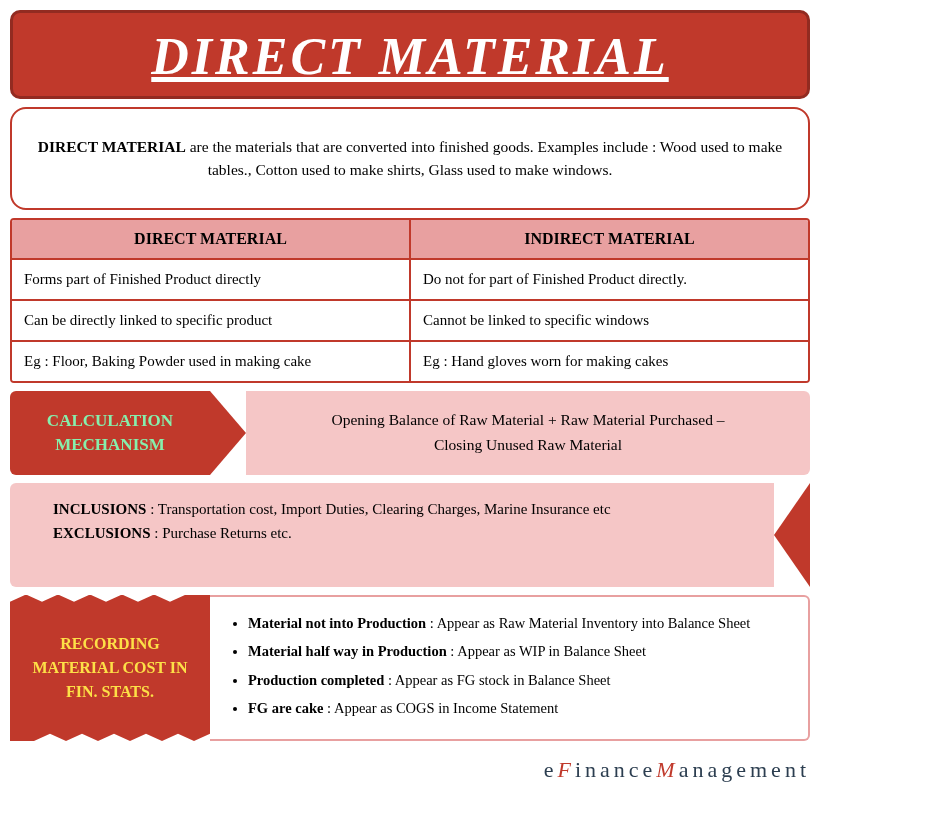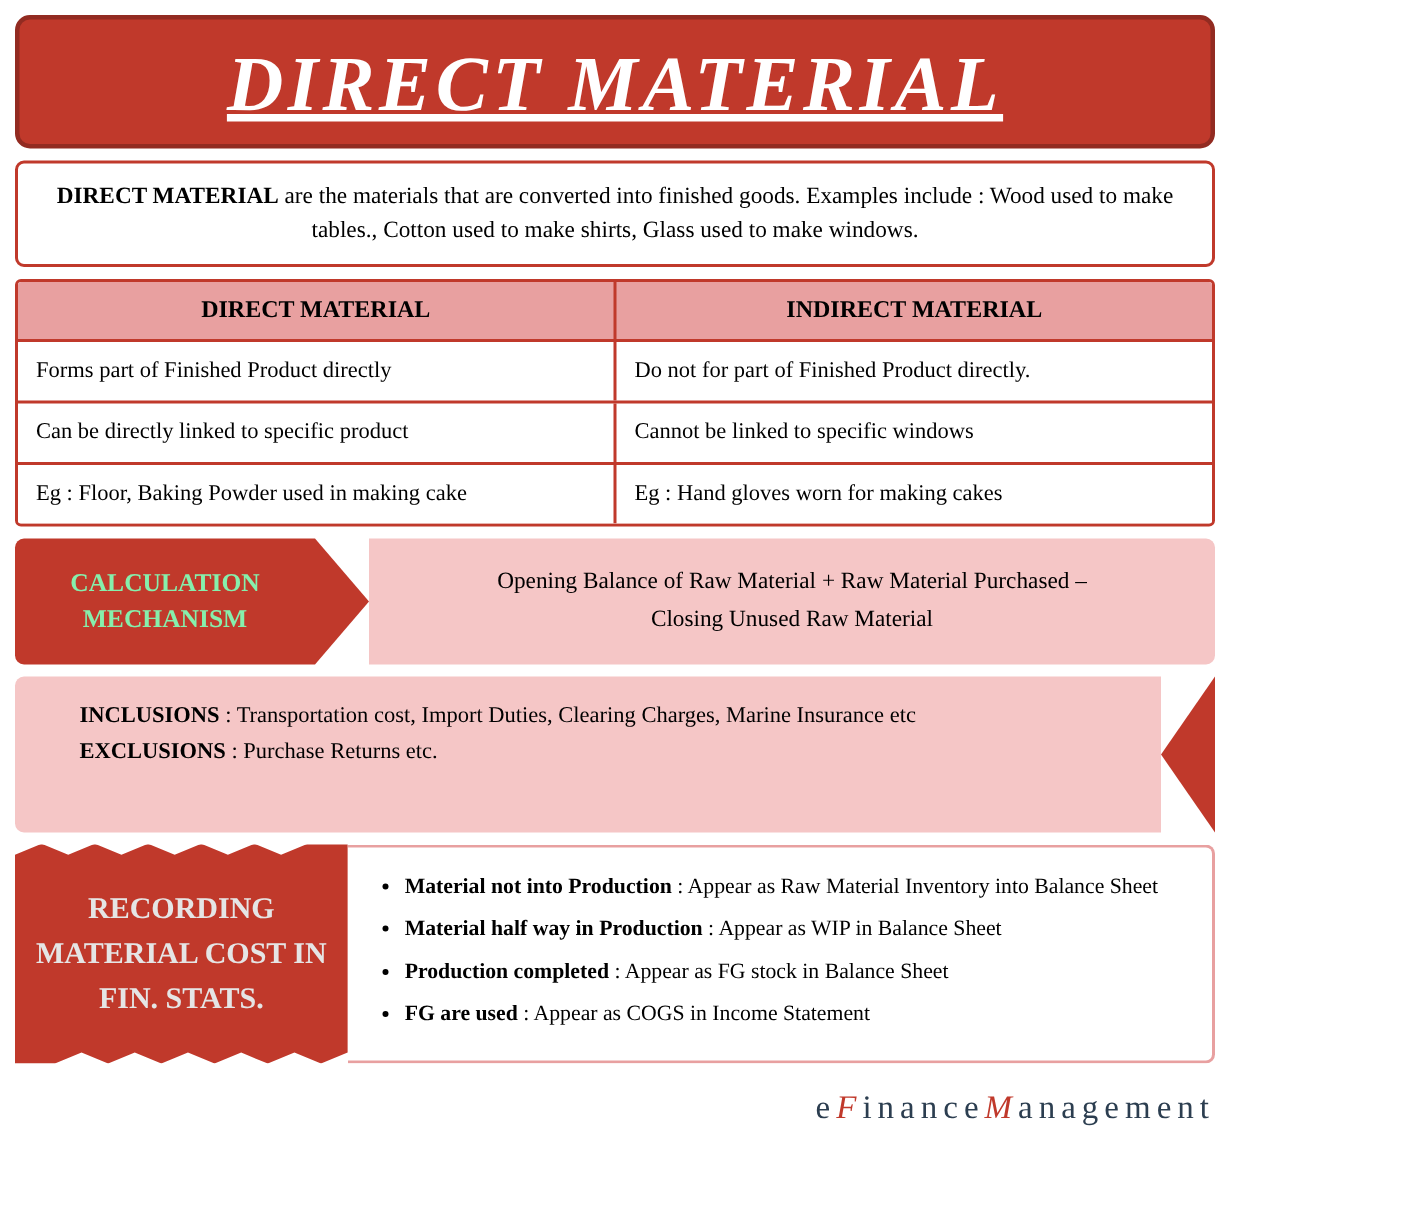--- a/index.html
+++ b/index.html
@@ -32,22 +32,22 @@
       color: #fff;
       letter-spacing: 3px;
       font-style: italic;
       text-decoration: underline;
       font-family: Georgia, serif;
     }
 
     
     .definition-box {
       border: 2px solid #c0392b;
-      border-radius: 6px;
-      padding: 10px 16px;
+      border-radius: 16px;
+      padding: 26px 16px;
       background: #fff;
       font-size: 15.5px;
       text-align: center;
       line-height: 1.5;
     }
     .definition-box b {
       font-weight: 900;
     }
 
     
@@ -178,23 +178,23 @@
     }
 
     
     .recording-row {
       display: flex;
       align-items: stretch;
       gap: 0;
     }
     .recording-label {
       background: #c0392b;
-      color: #e5e5e5;
-      font-weight: 900;
-      font-size: 20px;
+      color: #fde047;
+      font-weight: 900;
+      font-size: 16px;
       text-align: center;
       padding: 18px 14px;
       display: flex;
       align-items: center;
       justify-content: center;
       min-width: 200px;
       position: relative;
       
       clip-path: polygon(
         0% 5%, 8% 0%, 16% 5%, 24% 0%, 32% 5%, 40% 0%, 48% 5%, 56% 0%, 64% 5%, 72% 0%, 80% 5%, 88% 0%, 100% 0%,
@@ -286,21 +286,21 @@
 
   <div class="recording-row">
     <div class="recording-label">
       <div class="recording-label-text">RECORDING<br>MATERIAL COST IN<br>FIN. STATS.</div>
     </div>
     <div class="recording-content">
       <ul>
         <li><b>Material not into Production</b> : Appear as Raw Material Inventory into Balance Sheet</li>
         <li><b>Material half way in Production</b> : Appear as WIP in Balance Sheet</li>
         <li><b>Production completed</b> : Appear as FG stock in Balance Sheet</li>
-        <li><b>FG are used</b> : Appear as COGS in Income Statement</li>
+        <li><b>FG are cake</b> : Appear as COGS in Income Statement</li>
       </ul>
     </div>
   </div>
 
   <div class="footer">
     <span class="e-letter">e</span><span class="red-letter">F</span><span class="e-letter">i</span><span class="e-letter">n</span><span class="e-letter">a</span><span class="e-letter">n</span><span class="e-letter">c</span><span class="e-letter">e</span><span class="red-letter">M</span><span class="e-letter">a</span><span class="e-letter">n</span><span class="e-letter">a</span><span class="e-letter">g</span><span class="e-letter">e</span><span class="e-letter">m</span><span class="e-letter">e</span><span class="e-letter">n</span><span class="e-letter">t</span>
   </div>
 
 </div>
 

